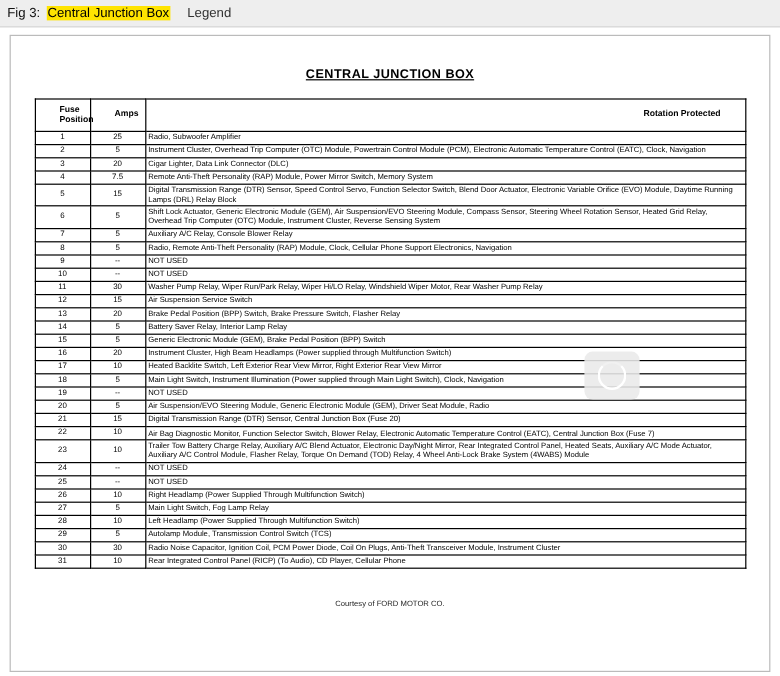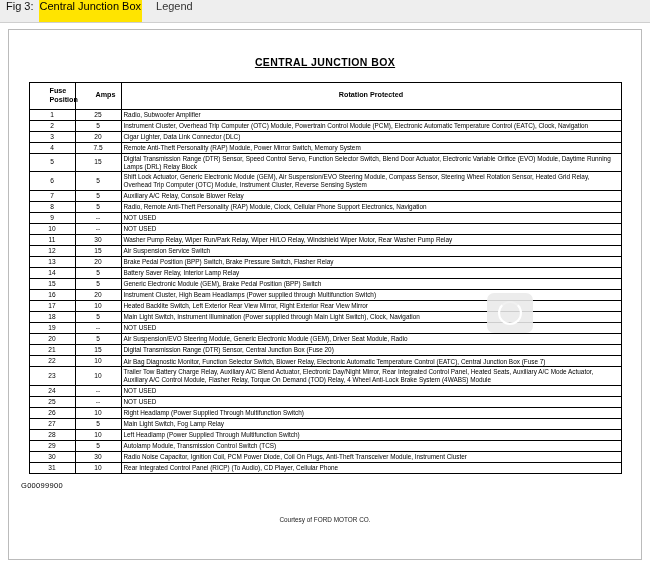--- a/index.html
+++ b/index.html
@@ -19,20 +19,21 @@
     width: 650px;
     height: 563px;
     background: #ffffff;
   }
   
   .caption-bar {
     height: 22px;
     background: #eeeeee;
     border-bottom: 1px solid #cfcfcf;
     display: flex;
+    align-items: center;
     padding-left: 6px;
     font-size: 11px;
     color: #333333;
   }
   .caption-fig {
     color: #111111;
     margin-right: 5px;
   }
   .caption-highlight {
     background: #ffe400;
@@ -80,21 +81,21 @@
   }
   table.fusebox th, table.fusebox td {
     border: 1px solid #000000;
     padding: 1px 2px;
     vertical-align: middle;
     line-height: 1.22;
   }
   table.fusebox th {
     font-size: 7.2px;
     font-weight: bold;
-    text-align: center;
+    text-align: right;
     padding: 4px 20px;
   }
   col.c-pos { width: 46px; }
   col.c-amp { width: 46px; }
   col.c-cir { width: 500px; }
   td.pos, td.amp {
     text-align: center;
     font-size: 6.6px;
   }
   td.cir {
@@ -318,21 +319,20 @@
               <td class="cir">Radio Noise Capacitor, Ignition Coil, PCM Power Diode, Coil On Plugs, Anti-Theft Transceiver Module, Instrument Cluster</td>
             </tr>
             <tr>
               <td class="pos">31</td>
               <td class="amp">10</td>
               <td class="cir">Rear Integrated Control Panel (RICP) (To Audio), CD Player, Cellular Phone</td>
             </tr>
           </tbody>
       </table>
 
-      <div class="code">G00099900</div>
 
       <div class="courtesy">Courtesy of FORD MOTOR CO.</div>
     </div>
 
     <div class="spinner-box">
       <div class="spinner"></div>
     </div>
   </div>
 
 </div>

